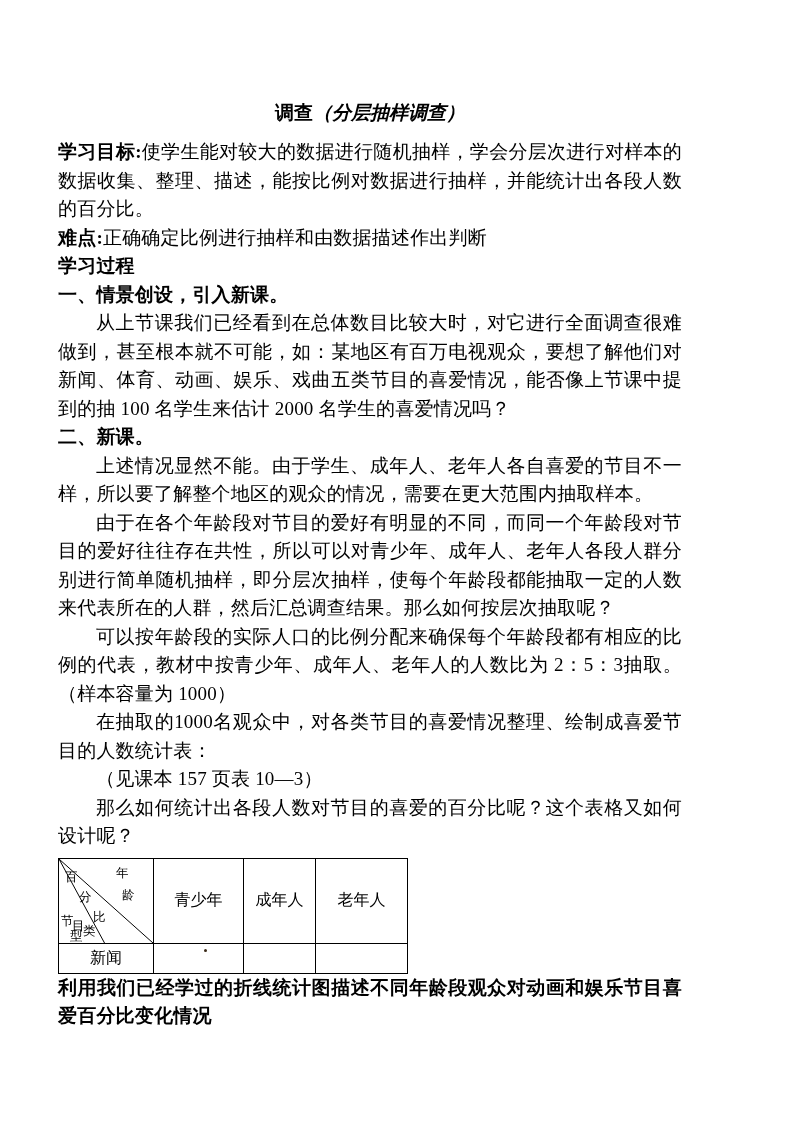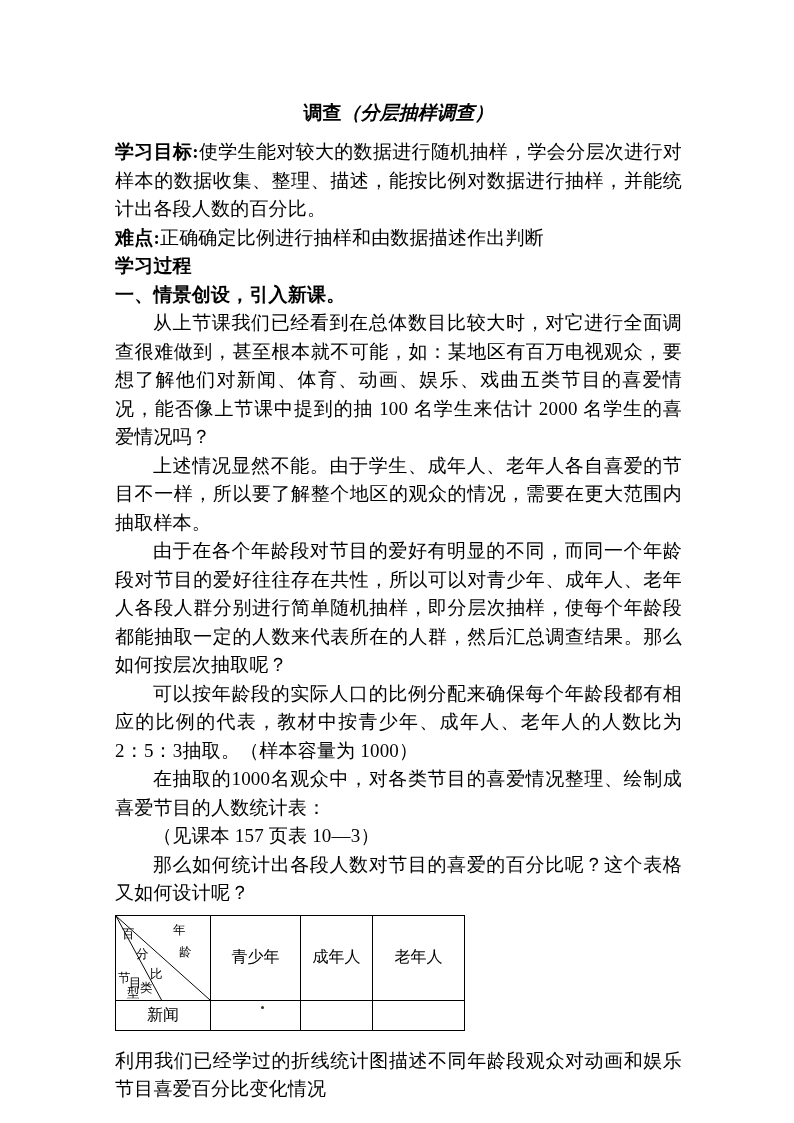--- a/index.html
+++ b/index.html
@@ -3,21 +3,21 @@
 <meta charset="utf-8">
 <style>
   * { margin:0; padding:0; box-sizing:border-box; }
   html,body { background:#ffffff; }
   body {
     width:794px; height:1123px;
     font-family:"Liberation Serif","DejaVu Serif",serif;
     color:#000;
     overflow:hidden;
   }
-  .page { padding:98px 112px 0 115px; }
+  .page { padding:98px 112px 0 58px; }
   .doc-title {
     text-align:center;
     font-size:19px;
     font-weight:bold;
     line-height:30px;
     margin-bottom:10px;
   }
   .doc-title .sub { font-style:italic; }
   p {
     font-size:19px;
@@ -76,40 +76,41 @@
 
   .cell-with-dot { position:relative; }
   .stray-dot {
     position:absolute;
     left:50px; top:5px;
     width:3px; height:3px;
     border-radius:50%;
     background:#3a2a18;
   }
 
-  .footer-para { margin-top:16px; }
+  .footer-para { margin-top:0;font-weight:bold; }
 </style>
 </head>
 <body>
 
 <div class="page">
 
   <h1 class="doc-title"><span>调查</span><span class="sub">（分层抽样调查）</span></h1>
 
   <p><b class="lab">学习目标:</b><span>使学生能对较大的数据进行随机抽样，学会分层次进行对样本的数据收集、整理、描述，能按比例对数据进行抽样，并能统计出各段人数的百分比。</span></p>
 
 
   <p><b class="lab">难点:</b><span>正确确定比例进行抽样和由数据描述作出判断</span></p>
 
   <p class="bold">学习过程</p>
 
   <p class="bold">一、情景创设，引入新课。</p>
 
   <p class="indent">从上节课我们已经看到在总体数目比较大时，对它进行全面调查很难做到，甚至根本就不可能，如：某地区有百万电视观众，要想了解他们对新闻、体育、动画、娱乐、戏曲五类节目的喜爱情况，能否像上节课中提到的抽 100 名学生来估计 2000 名学生的喜爱情况吗？</p>
 
+  <p class="bold">二、新课。</p>
 
   <p class="indent">上述情况显然不能。由于学生、成年人、老年人各自喜爱的节目不一样，所以要了解整个地区的观众的情况，需要在更大范围内抽取样本。</p>
 
   <p class="indent">由于在各个年龄段对节目的爱好有明显的不同，而同一个年龄段对节目的爱好往往存在共性，所以可以对青少年、成年人、老年人各段人群分别进行简单随机抽样，即分层次抽样，使每个年龄段都能抽取一定的人数来代表所在的人群，然后汇总调查结果。那么如何按层次抽取呢？</p>
 
   <p class="indent">可以按年龄段的实际人口的比例分配来确保每个年龄段都有相应的比例的代表，教材中按青少年、成年人、老年人的人数比为 2：5：3抽取。（样本容量为 1000）</p>
 
   <p class="indent">在抽取的1000名观众中，对各类节目的喜爱情况整理、绘制成喜爱节目的人数统计表：</p>
 
   <p class="indent">（见课本 157 页表 10—3）</p>

